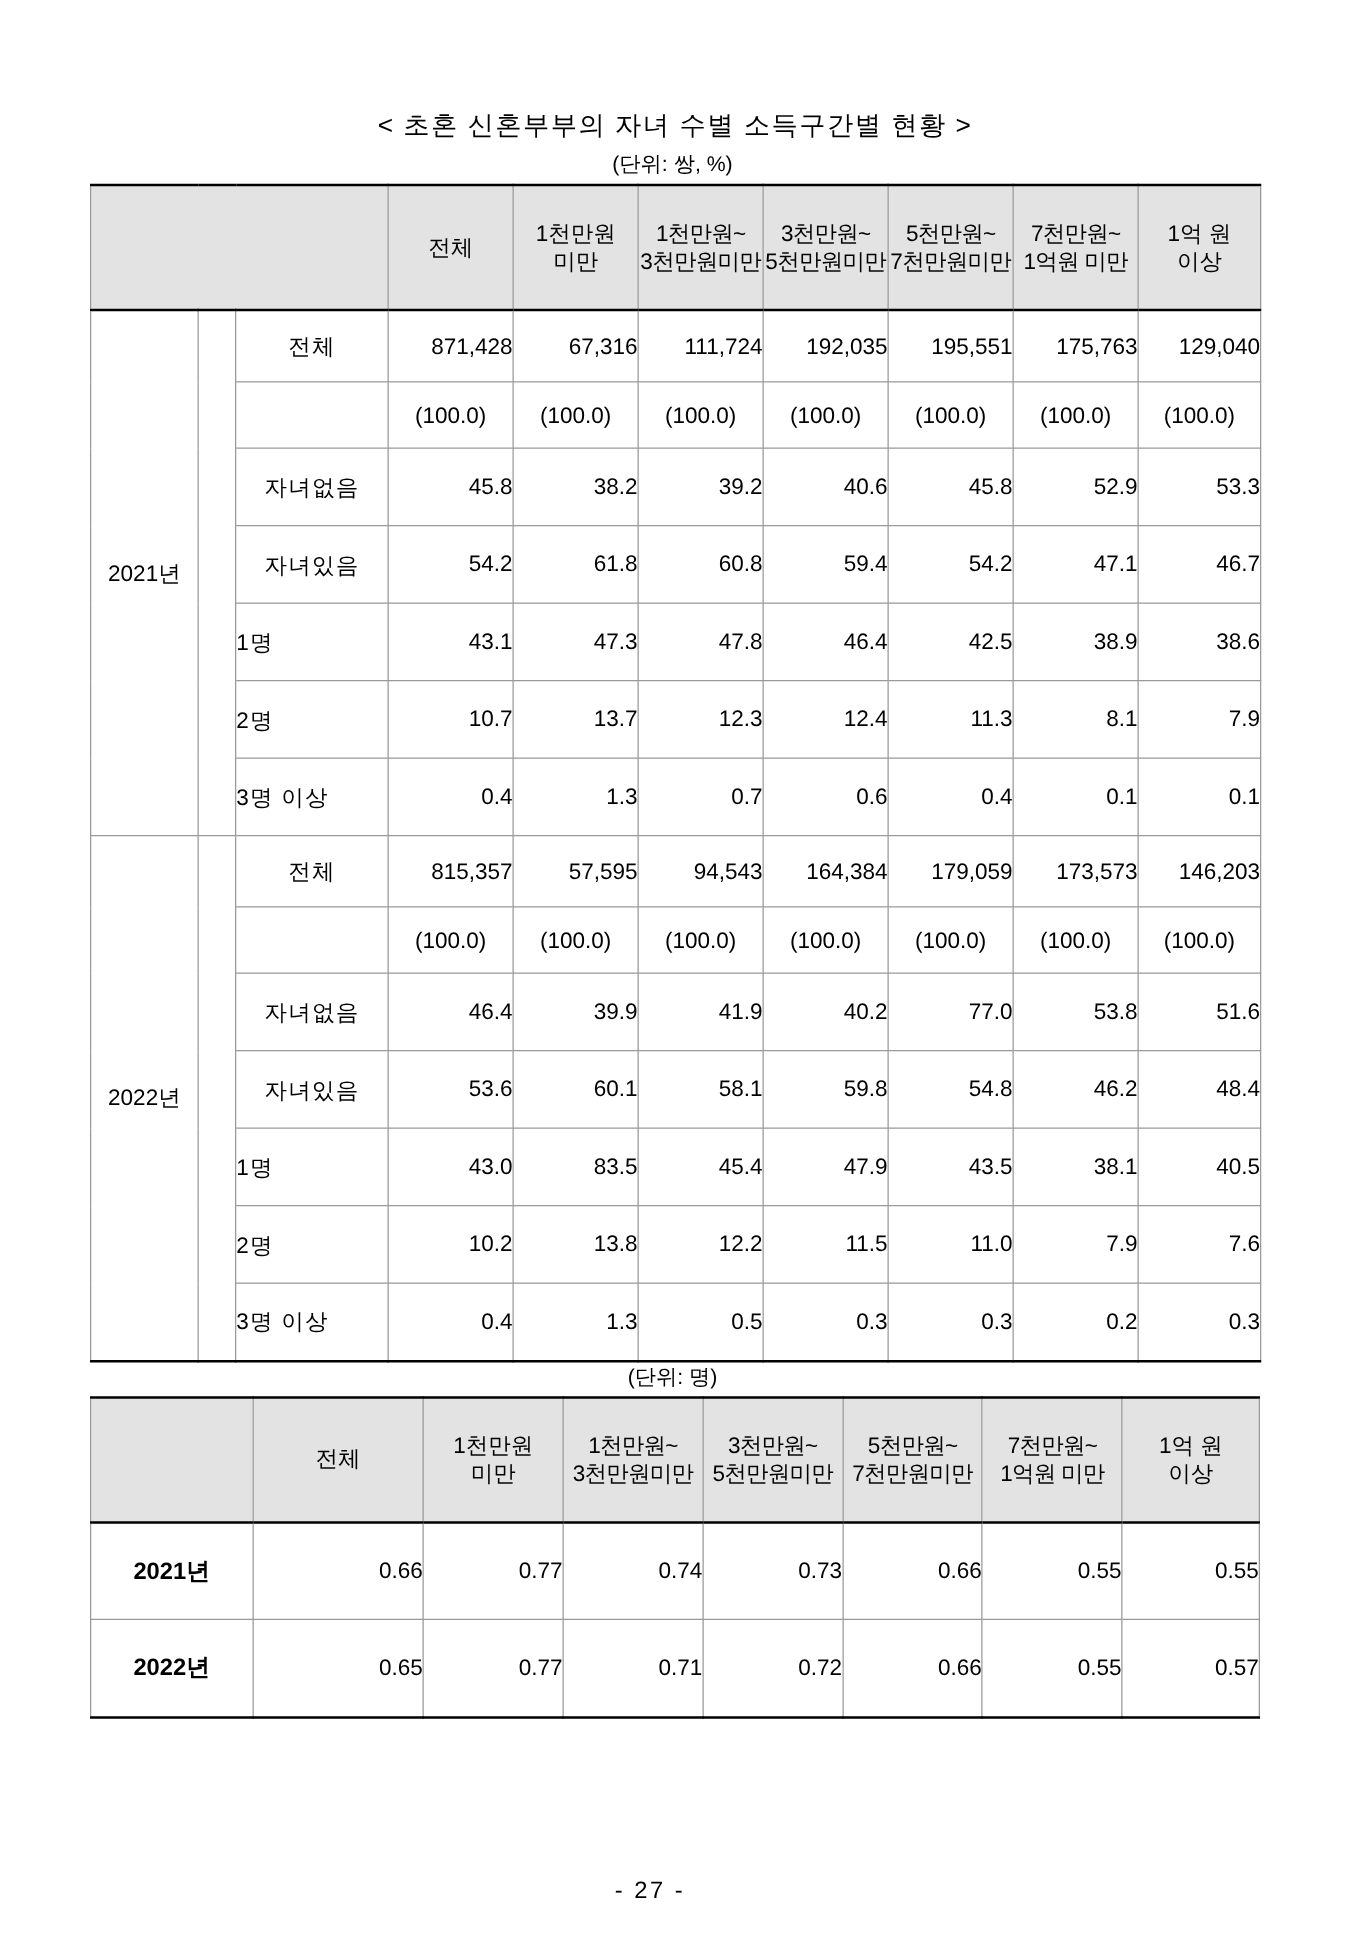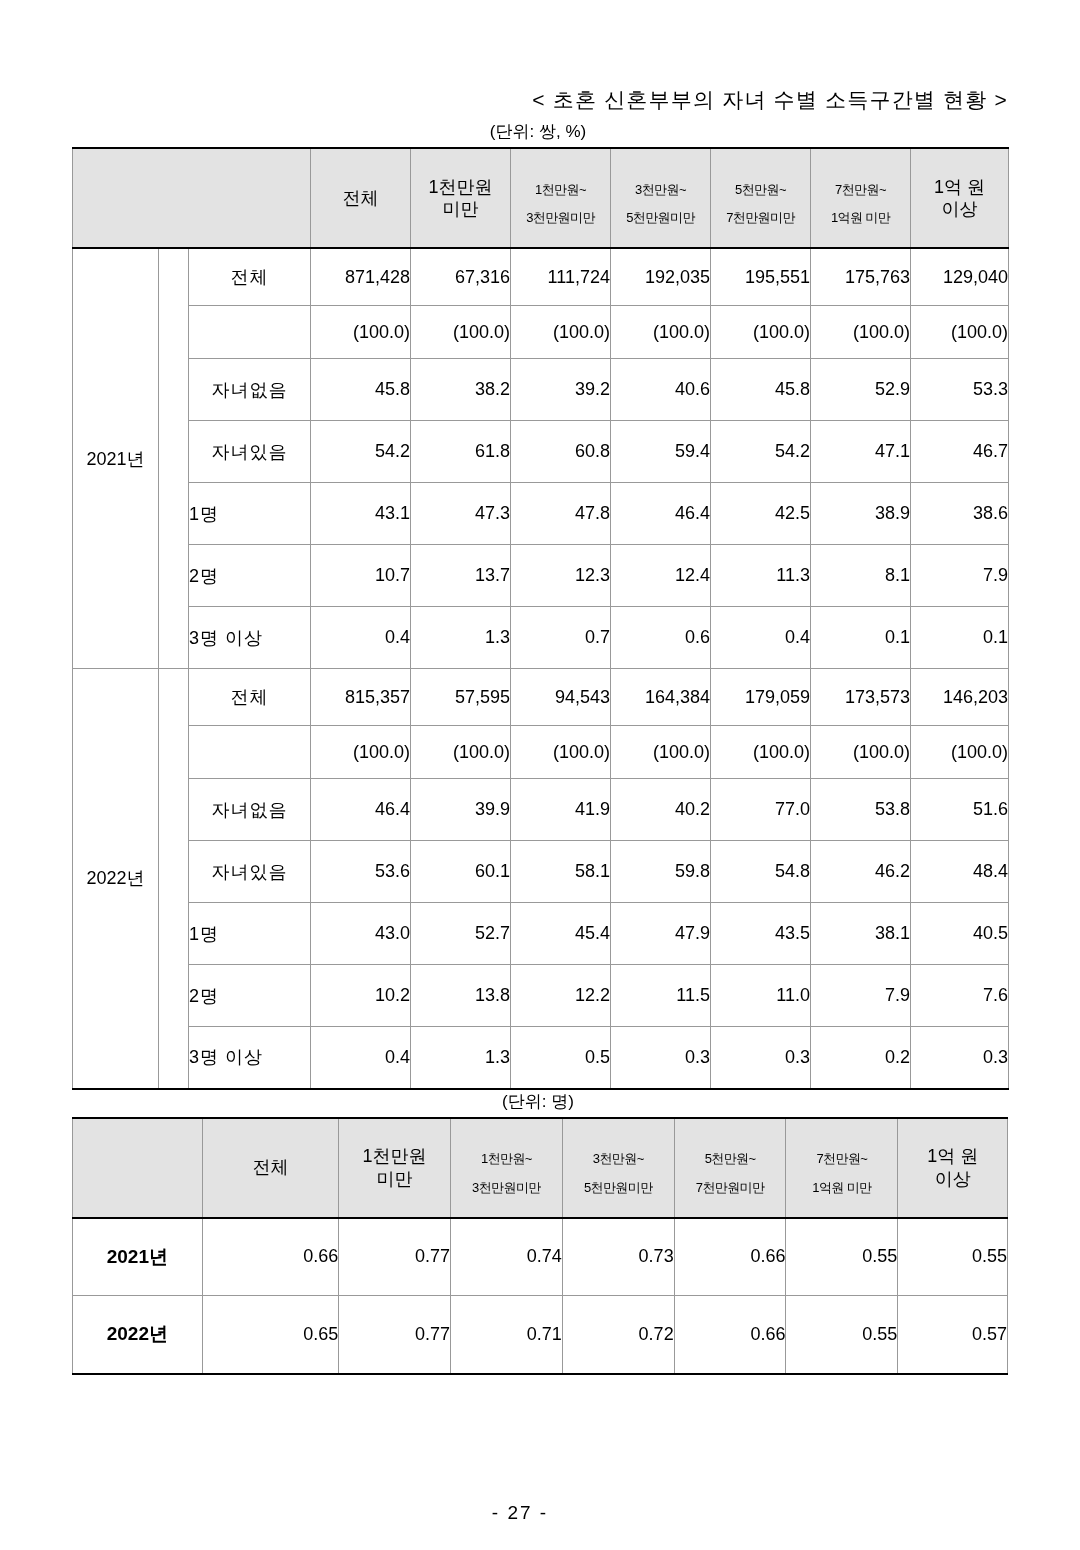--- a/index.html
+++ b/index.html
@@ -23,21 +23,21 @@
     position: relative;
   }
   .section-title {
     font-size: 25px;
     font-weight: bold;
     letter-spacing: 0.5px;
     margin: 0 0 0 8px;
     padding-top: 8px;
   }
   .table-caption {
-    text-align: right;
+    text-align: center;
     font-size: 21px;
     letter-spacing: 1.2px;
     margin-top: 34px;
     margin-bottom: 6px;
   }
   .unit-note {
     text-align: center;
     font-size: 17px;
     margin-bottom: 4px;
     padding-right: 4px;
@@ -60,23 +60,22 @@
     text-align: center;
     vertical-align: middle;
     height: 98px;
     font-size: 17px;
     line-height: 1.25;
   }
   .hdr td.blank {
     background: #e3e3e3 !important;
   }
   .hdr .smallhdr {
-    font-size: 13px;
+    font-size: 18px;
     letter-spacing: -0.6px;
-    margin-top: 12px;
   }
   .num {
     text-align: right;
     padding-right: 14px;
     font-size: 19px;
   }
   .lbl-year {
     text-align: center;
     font-weight: bold;
     font-size: 19px;
@@ -97,21 +96,21 @@
     letter-spacing: 1px;
     margin-left: 37px;
   }
   
   .tbl1, .tbl2 { border-top: 2.5px solid #000; border-bottom: 2.5px solid #000; }
   .tbl1 tr.hdr td, .tbl2 tr.hdr td { border-bottom: 2px solid #000; }
   .tbl1 td.leftcol { border-right: 1px solid #999; }
   .grp-end td { border-bottom: 2px solid #000; }
   .dotted-top td { border-top: 1px dotted #8a8a8a; }
   .nobord-bottom td { border-bottom: none; }
-  .nobord-top td { border-top: none; }
+  .nobord-top td { border-top: none; text-align: center; }
   .r-total-1 td { height: 56px; }
   .r-total-2 td { height: 52px; }
   .rowh { height: 62px; }
   .tbl2 .rowh2 { height: 78px; }
   .tbl2 .lbl-year2 {
     text-align: center;
     font-weight: bold;
     font-size: 19px;
     vertical-align: middle;
   }
@@ -290,21 +289,21 @@
       <td class="num">60.1</td>
       <td class="num">58.1</td>
       <td class="num">59.8</td>
       <td class="num">54.8</td>
       <td class="num">46.2</td>
       <td class="num">48.4</td>
     </tr>
     <tr class="rowh">
       <td class="lbl-b">1명</td>
       <td class="num">43.0</td>
-      <td class="num">52.7</td>
+      <td class="num">83.5</td>
       <td class="num">45.4</td>
       <td class="num">47.9</td>
       <td class="num">43.5</td>
       <td class="num">38.1</td>
       <td class="num">40.5</td>
     </tr>
     <tr class="rowh dotted-top">
       <td class="lbl-b">2명</td>
       <td class="num">10.2</td>
       <td class="num">13.8</td>

